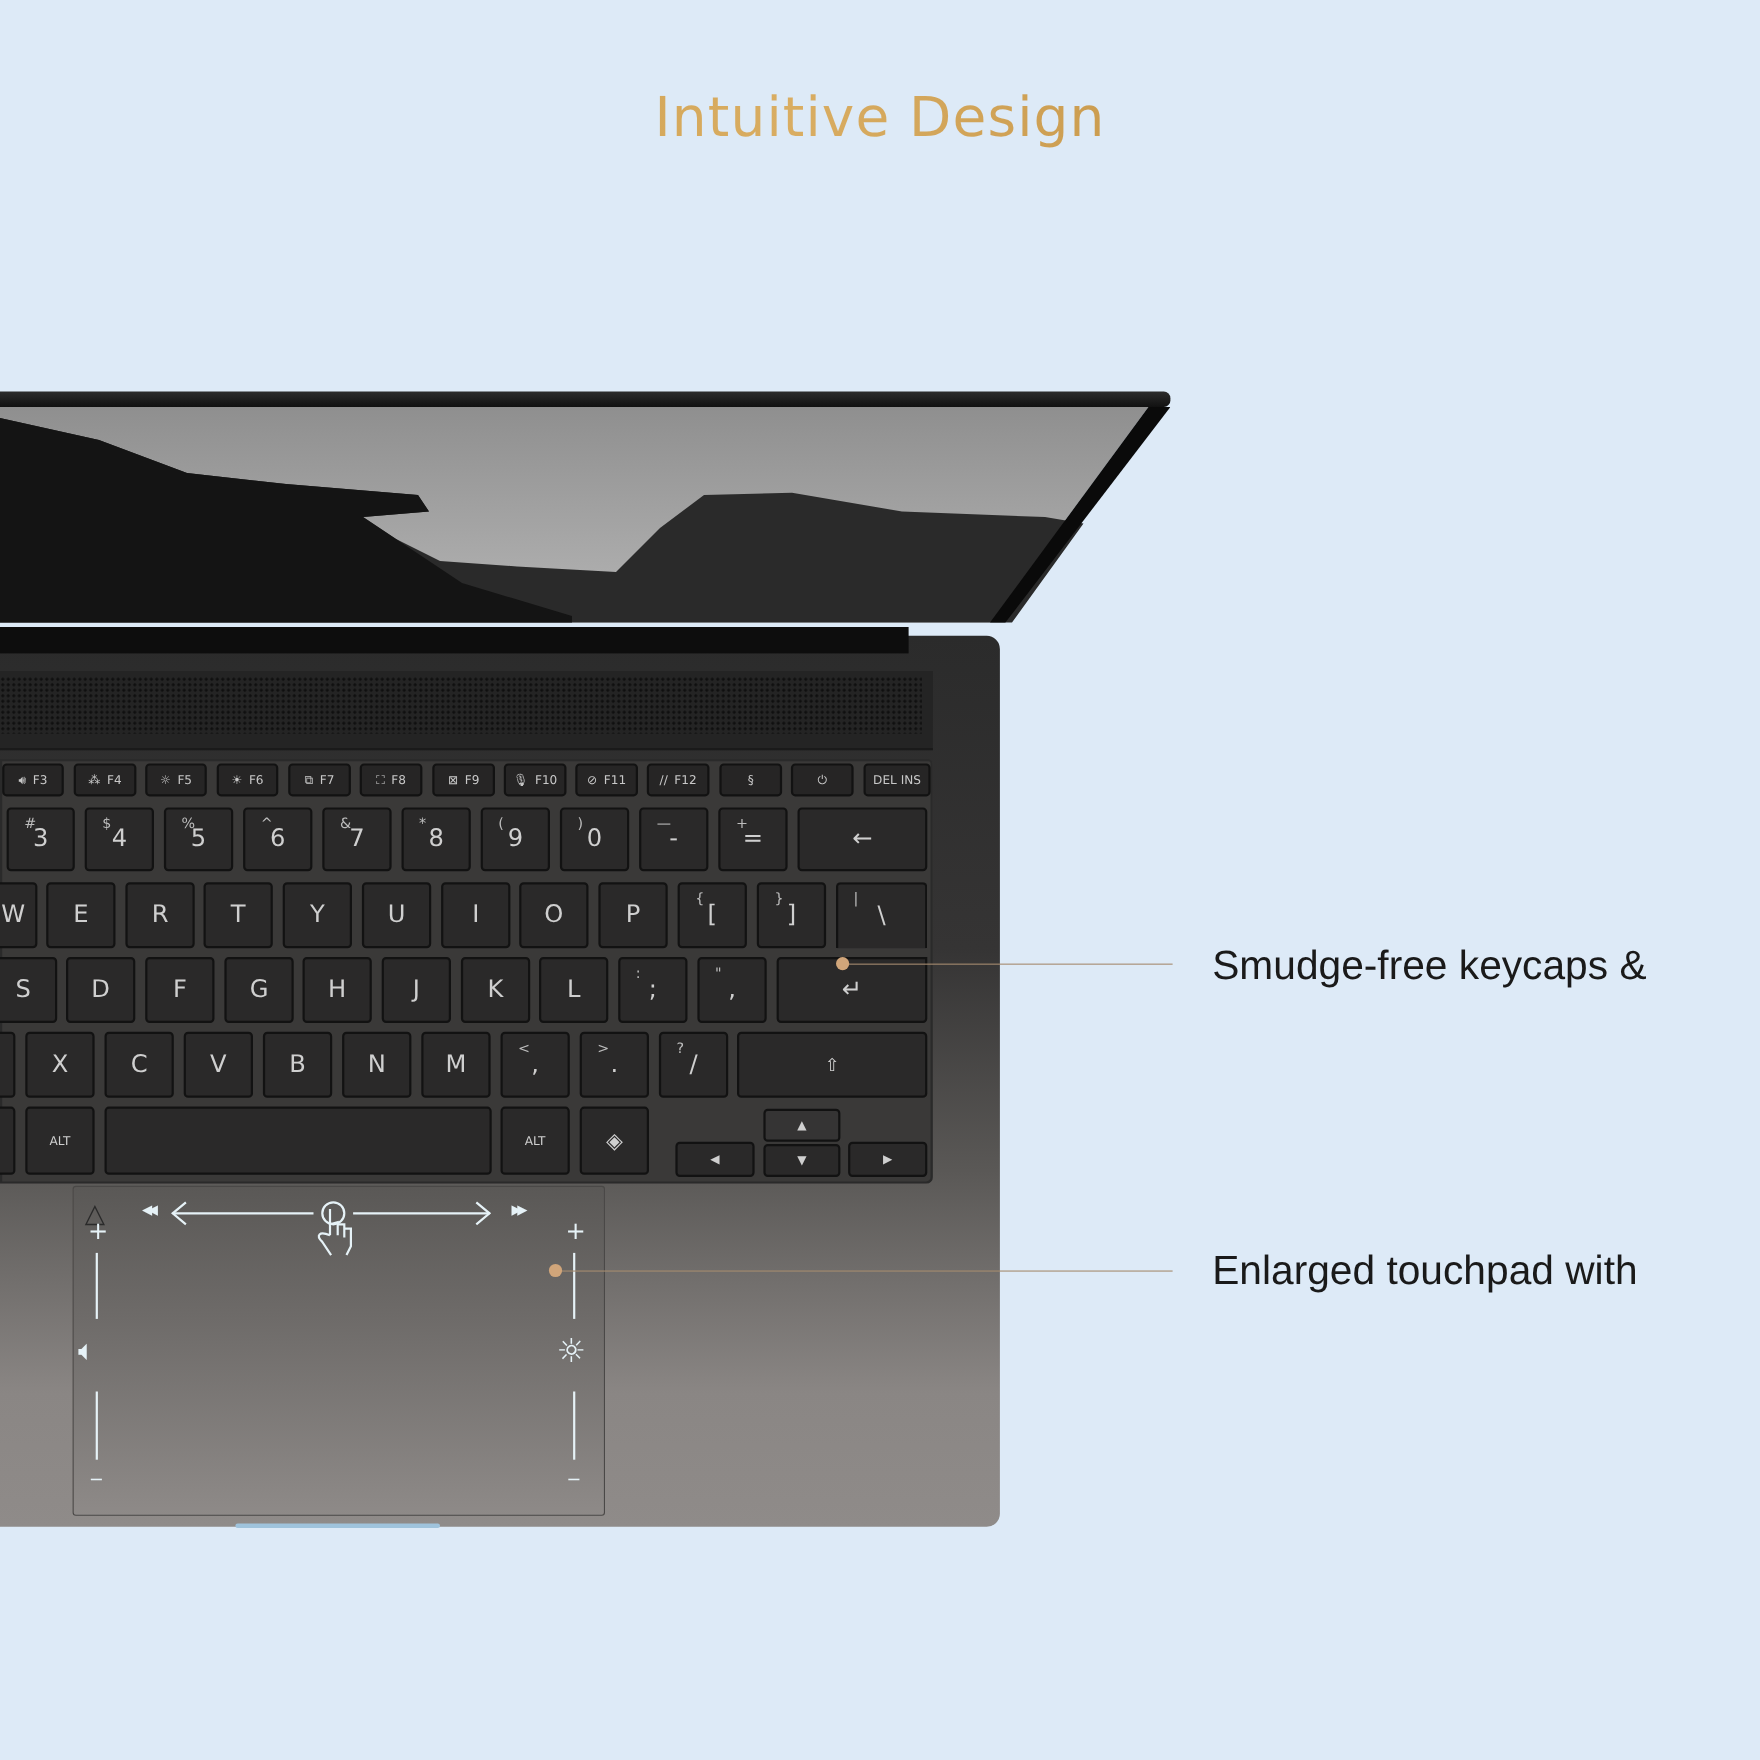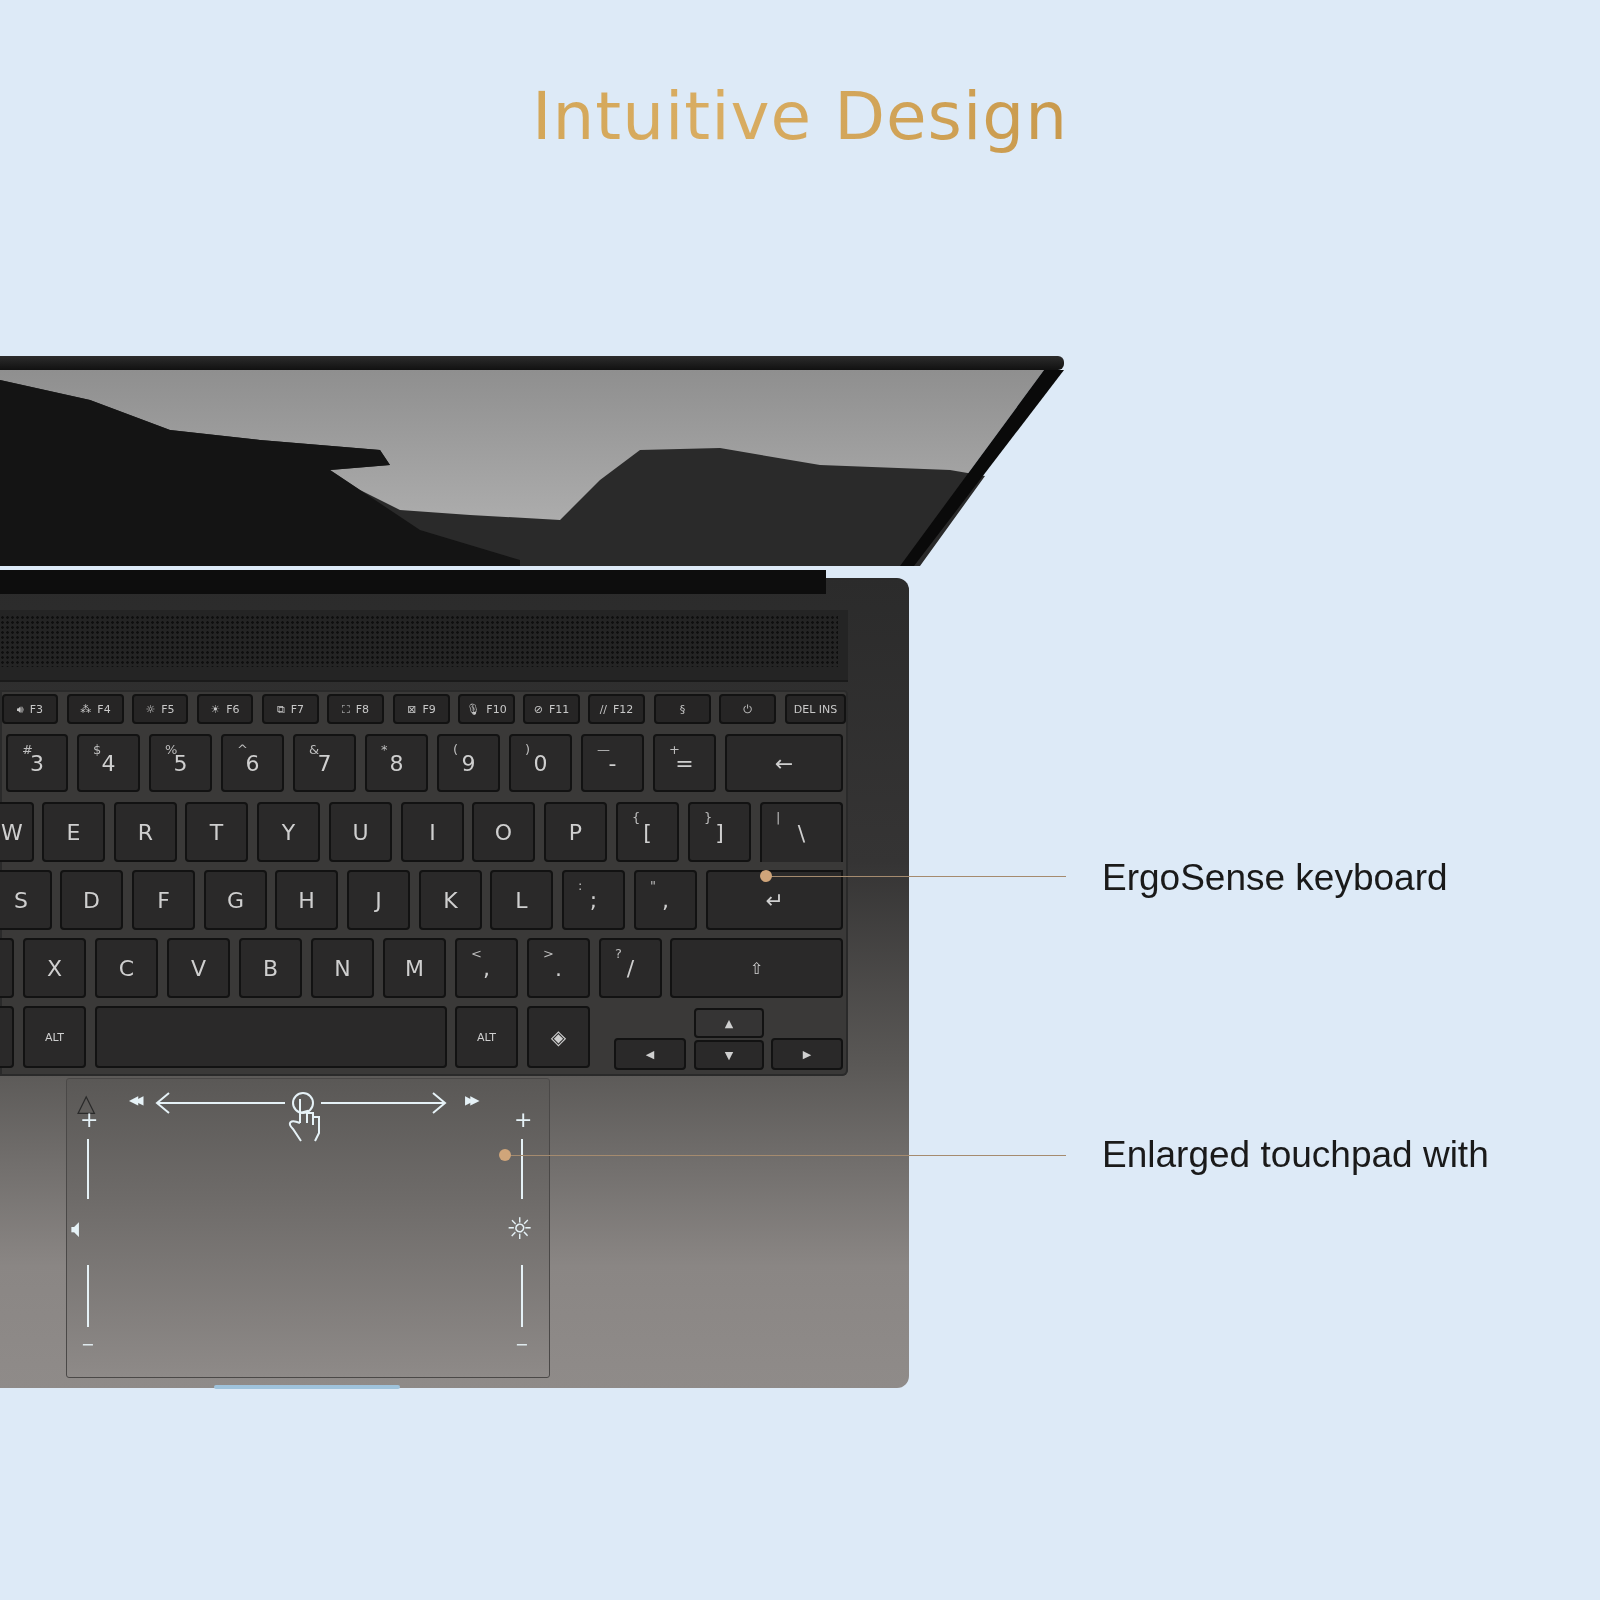--- a/index.html
+++ b/index.html
@@ -1,17 +1,17 @@
 <!DOCTYPE html>
 <html><head>
 <meta charset="utf-8">
 <style>
   html,body{margin:0;padding:0;}
   body{width:1600px;height:1600px;background:#ddeaf7;position:relative;overflow:hidden;font-family:"DejaVu Sans",sans-serif;}
-  .title{position:absolute;top:78px;left:0;width:1600px;text-align:center;font-size:66px;letter-spacing:1px;
+  .title{position:absolute;top:78px;left:0;width:1600px;text-align:center;font-size:50px;letter-spacing:1px;
     background:linear-gradient(90deg,#c4943f 0%,#d9ad62 45%,#b07c2c 100%);-webkit-background-clip:text;background-clip:text;color:transparent;font-weight:500;}
   
   .lid{position:absolute;left:0;top:356px;width:1064px;height:14px;background:linear-gradient(#2c2c2c,#111);border-radius:0 6px 6px 0;}
   .screen{position:absolute;left:0;top:370px;width:1064px;height:200px;overflow:hidden;}
   .screen svg{display:block;}
   .hinge{position:absolute;left:0;top:570px;width:826px;height:24px;background:#0d0d0d;}
   
   .base{position:absolute;left:0;top:578px;width:909px;height:810px;border-radius:0 12px 12px 0;
     background:linear-gradient(180deg,#2b2b2b 0%,#353434 35%,#5a5856 60%,#8a8684 85%,#8f8b89 100%);}
   .speaker{position:absolute;left:0;top:610px;width:848px;height:70px;background:#242424;border-bottom:2px solid #1a1a1a;}
@@ -310,20 +310,20 @@
   <div class="tp-el" style="left:454px;top:60px;width:2px;height:60px;background:#e6f2f7;"></div>
   <span class="tp-el" style="left:439px;top:132px;font-size:30px;">☼</span>
   <div class="tp-el" style="left:454px;top:186px;width:2px;height:62px;background:#e6f2f7;"></div>
   <span class="tp-el" style="left:448px;top:256px;font-size:16px;">−</span>
 </div>
 <div class="front-lip"></div>
 
 <div class="callout-line" style="left:766px;top:876px;width:300px;"></div>
 <div class="callout-dot" style="left:760px;top:870px;"></div>
 <div class="callout-text" style="top:855px;">
-  <div>ErgoSense keyboard</div>
+  <div>Smudge-free keycaps &amp;</div>
 </div>
 
 <div class="callout-line" style="left:508px;top:1155px;width:558px;"></div>
 <div class="callout-dot" style="left:499px;top:1149px;"></div>
 <div class="callout-text" style="top:1132px;">
   <div>Enlarged touchpad with</div>
 </div>
 
 </body></html>

